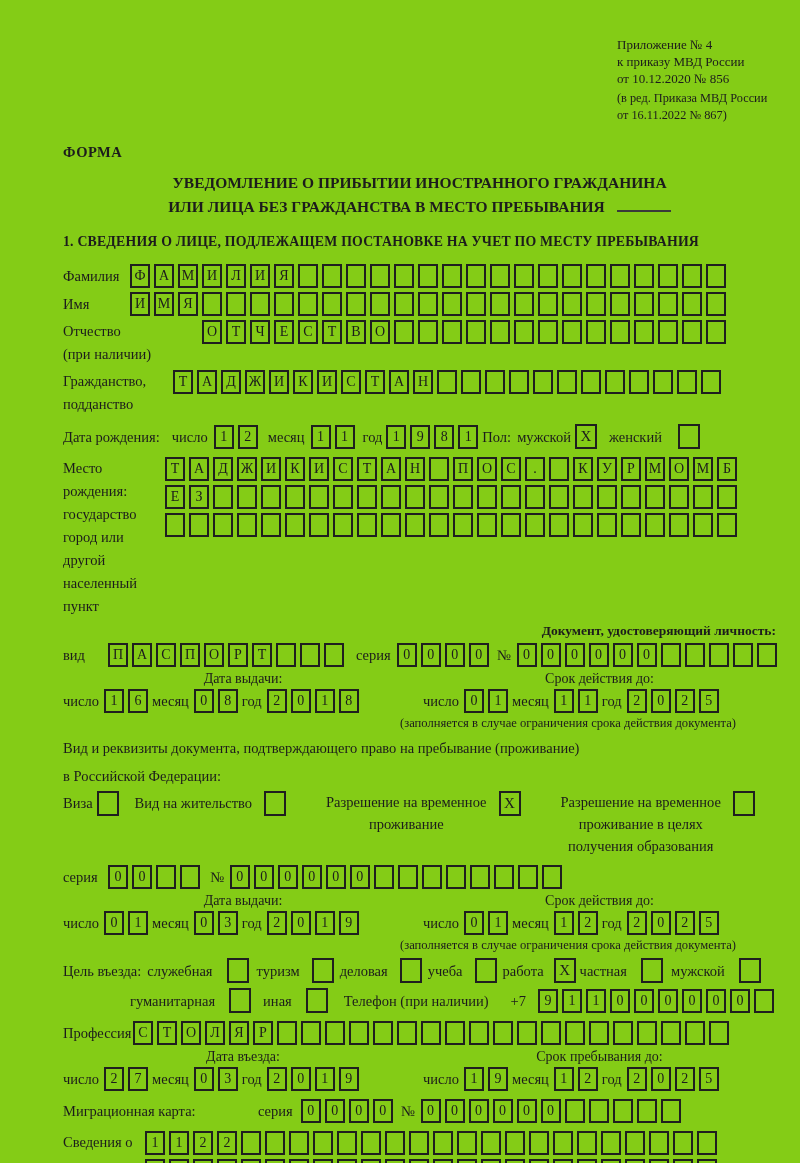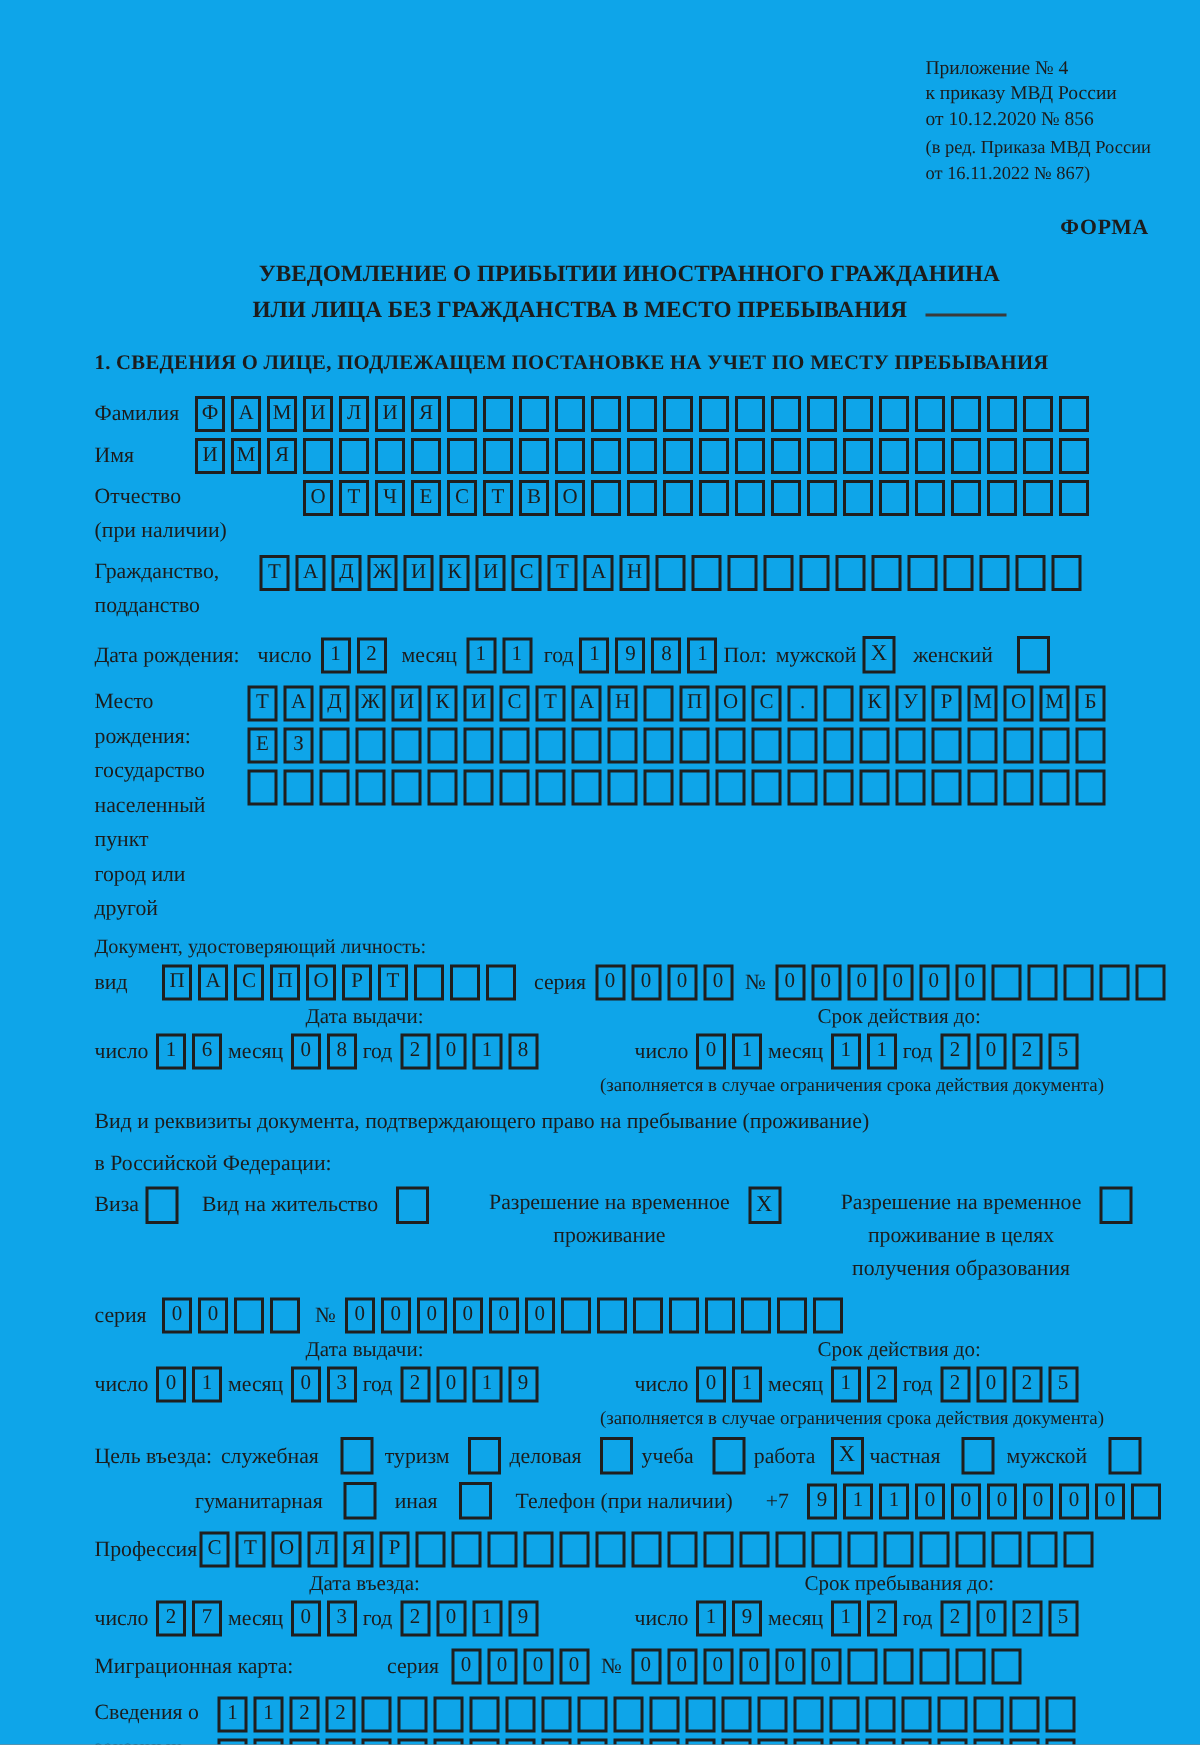--- a/index.html
+++ b/index.html
@@ -1,45 +1,45 @@
 <!DOCTYPE html>
 <html><head>
 <meta charset="utf-8">
 <style>
   html,body{margin:0;padding:0;background:#888;}
   .page{
-    position:relative;width:800px;height:1163px;margin:0 auto;background:#0ea5e9;
+    position:relative;width:800px;height:1163px;margin:0 auto;background:#84cc16;
     font-family:"Liberation Serif","DejaVu Serif",serif;color:#1c1c1c;overflow:hidden;
     box-sizing:border-box;padding:36px 24px 17px 63px;
   }
   .ref-block{margin-left:554px;font-size:13px;line-height:17px;}
   .ref-block .small{font-size:12.3px;}
   .ref-block .gap-top{margin-top:3px;}
-  .forma{margin-top:20px;text-align:right;padding-right:10px;font-weight:bold;font-size:14.5px;letter-spacing:0.5px;}
+  .forma{margin-top:20px;padding-right:10px;font-weight:bold;font-size:14.5px;letter-spacing:0.5px;}
   .title{margin-top:10px;text-align:center;font-weight:bold;font-size:15.5px;line-height:24px;}
   .title-underline{display:inline-block;width:54px;height:13px;border-bottom:2px solid #3a3a3a;margin-left:12px;}
   .section-heading{margin-top:15px;font-weight:bold;font-size:13.8px;letter-spacing:0.2px;white-space:nowrap;}
 
   .row{display:flex;align-items:flex-start;margin-top:4px;}
   .lbl{font-size:14.5px;line-height:24px;flex:0 0 auto;}
   .lbl-col{flex:0 0 auto;font-size:14.5px;line-height:23px;}
   .cells{display:flex;flex-wrap:nowrap;}
   .cell{
     flex:0 0 auto;box-sizing:border-box;width:20px;height:24px;margin-right:4px;
     border:2px solid #1f1f1f;text-align:center;font-size:14px;line-height:20px;font-weight:normal;
   }
   .chk{
     flex:0 0 auto;display:inline-block;box-sizing:border-box;width:22px;height:25px;
     border:2px solid #1f1f1f;text-align:center;font-size:15px;line-height:21px;
   }
   .stack{display:flex;flex-direction:column;}
   .stack .cells{margin-bottom:4px;}
   .mt14{margin-top:14px;}
   .mt8{margin-top:8px;}
-  .doc-heading{margin-top:5px;text-align:left;font-weight:normal;font-size:13.5px;}
+  .doc-heading{margin-top:5px;text-align:right;font-weight:bold;font-size:13.5px;}
   .intro{margin-top:6px;font-size:14.5px;line-height:22px;}
   .dv-heads{display:flex;margin-top:4px;font-size:14px;}
   .dv-heads .h-left{width:360px;text-align:center;font-family:Liberation Serif, serif;}
   .dv-heads .h-right{flex:1 1 auto;text-align:center;font-family:Liberation Serif, serif;}
   .date-row{display:flex;margin-top:2px;align-items:center;}
   .date-grp{display:flex;align-items:center;}
   .date-grp .lbl{margin-right:5px;}
   .date-grp-l{width:360px;}
   .fill-note{margin-left:285px;width:440px;text-align:center;font-size:12.6px;margin-top:3px;}
   .opts-row{display:flex;align-items:flex-start;margin-top:4px;}
@@ -232,22 +232,22 @@
       <span class="sp12"></span>
     <span class="lbl">женский</span>
       <span class="sp16"></span>
     <span class="chk"></span>
   </div>
 
   <div class="row mt8">
     <span class="lbl-col w102">
       <div>Место рождения:</div>
       <div>государство</div>
+      <div>город или другой</div>
       <div>населенный пункт</div>
-      <div>город или другой</div>
     </span>
     <span class="stack">
       <span class="cells">
           <span class="cell">Т</span>
           <span class="cell">А</span>
           <span class="cell">Д</span>
           <span class="cell">Ж</span>
           <span class="cell">И</span>
           <span class="cell">К</span>
           <span class="cell">И</span>

